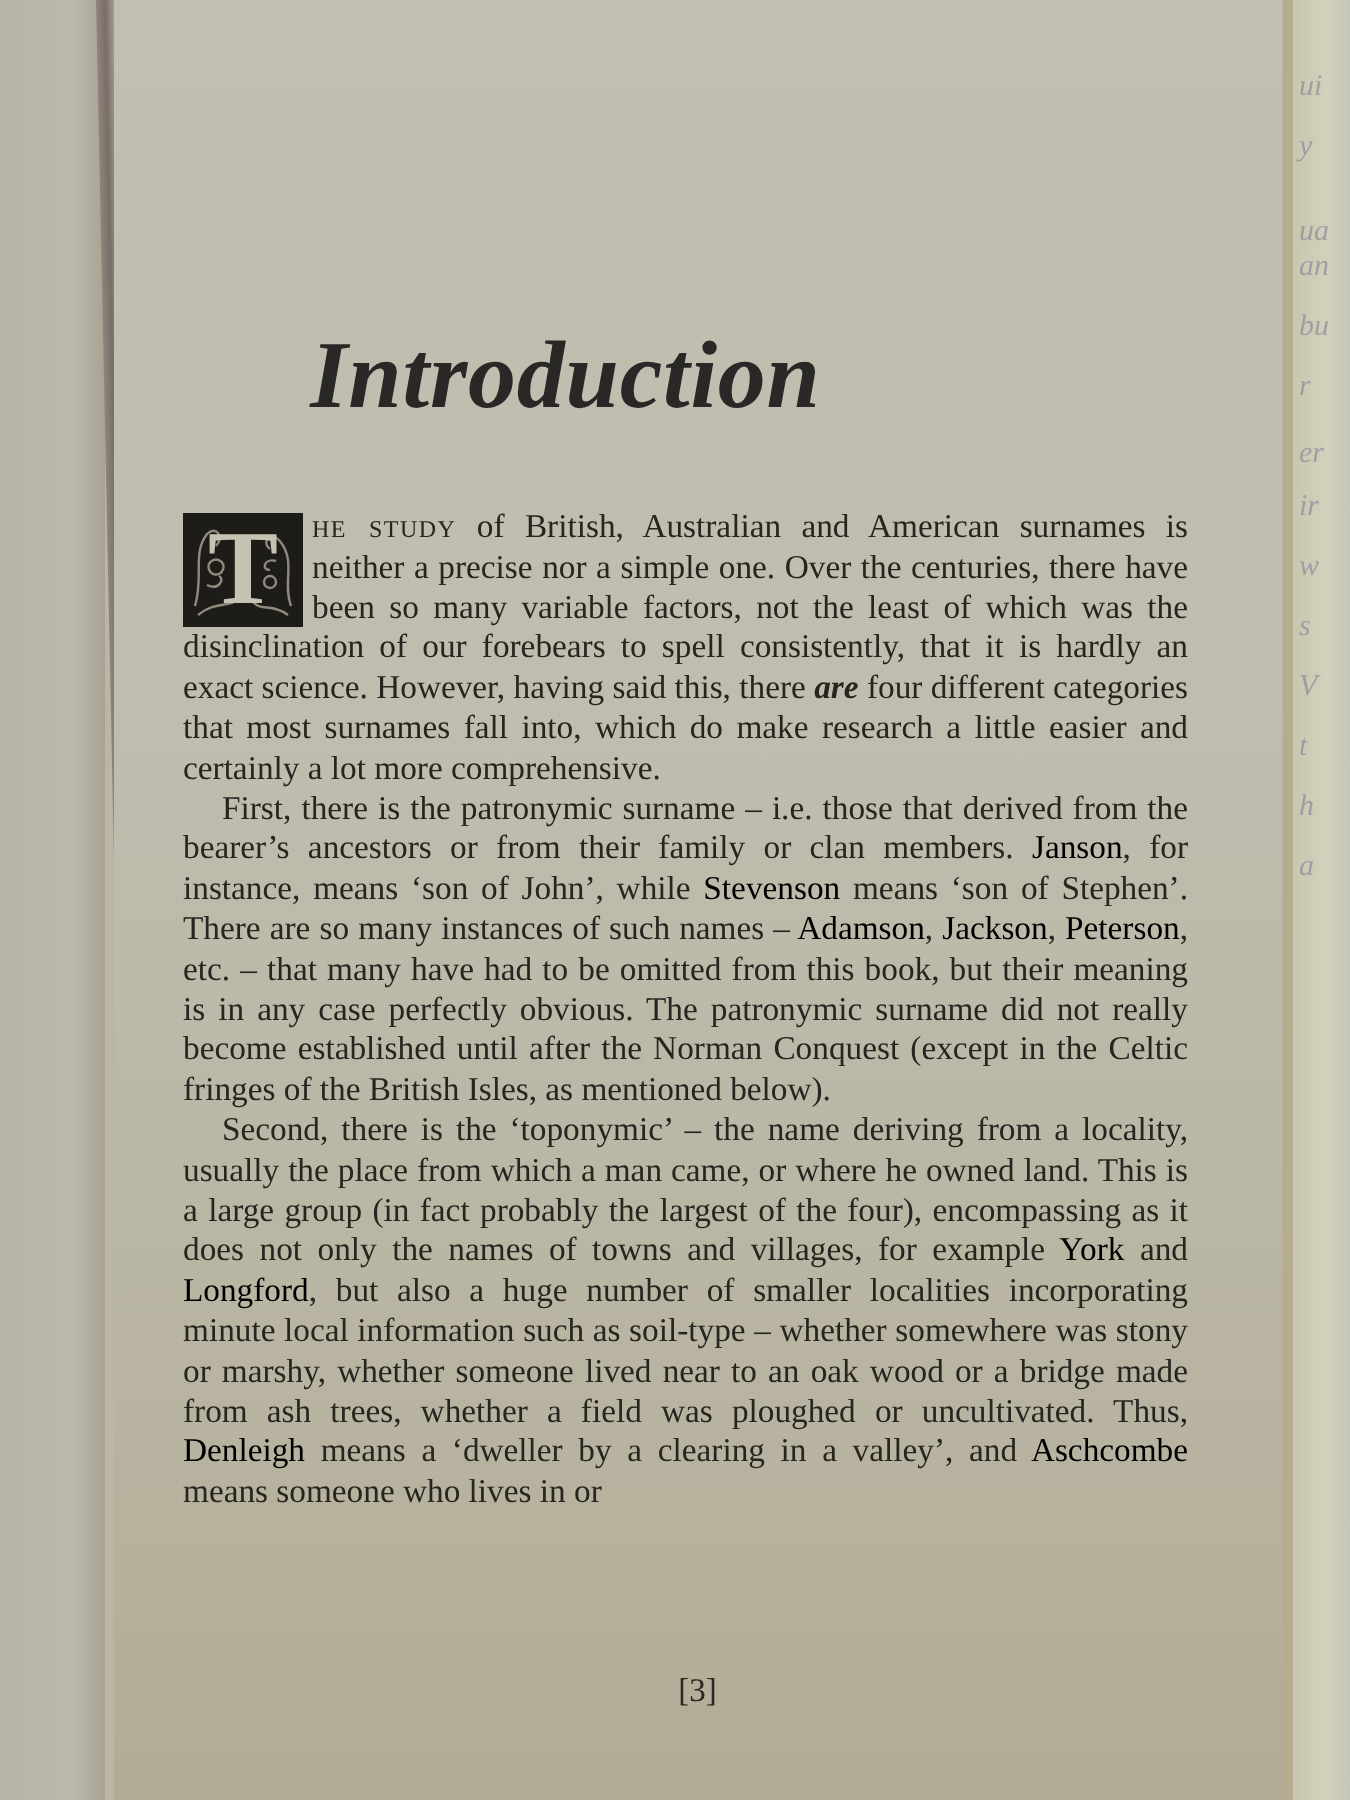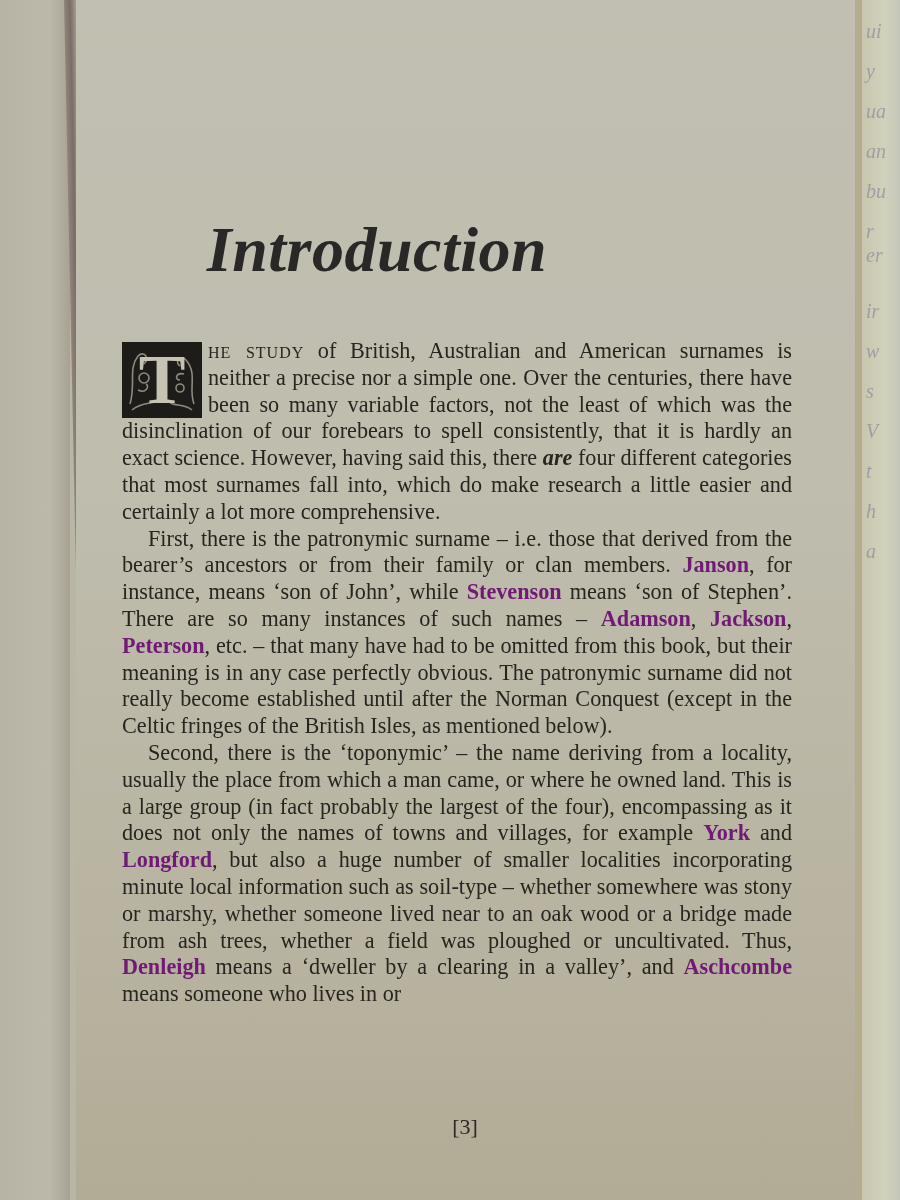--- a/index.html
+++ b/index.html
@@ -46,20 +46,21 @@
       width: 38px; height: 1200px;
       background: linear-gradient(90deg, #c8c6ae 0%, #d2d1bc 60%, #c4c6b8 100%);
     }
     .next-page-fragment {
       position: absolute;
       left: 866px;
       font-style: italic;
       font-size: 20px;
       color: #8e8a9c;
       opacity: 0.7;
+      margin-top: 26px;
     }
     .page-title {
       position: absolute;
       left: 0; width: 724px;
       top: 170px;
       text-align: center;
       font-family: "Liberation Serif", "DejaVu Serif", serif;
       font-style: italic;
       font-size: 64px;
       color: #2a2826;
@@ -107,21 +108,21 @@
     }
     .drop-cap svg {
       position: absolute;
       left: 0; top: 0;
     }
     .small-caps {
       font-variant: small-caps;
       letter-spacing: 1px;
       margin-top: 37px;
     }
-    b { font-weight: bold; color: #701a75; }
+    b { font-weight: normal; color: #000000; }
     i { font-style: italic; font-weight: bold; }
     .page-number {
       position: absolute;
       left: 0; width: 900px;
       top: 1114px;
       text-align: center;
       font-size: 22px;
       color: #2a2826;
       padding-left: 30px;
       box-sizing: border-box;
@@ -158,24 +159,24 @@
     </span>
   <span class="small-caps">he study</span><span> of British, Australian and American surnames is neither a precise nor a simple one. Over the centuries, there have been so many variable factors, not the least of which was the disinclination of our forebears to spell consistently, that it is hardly an exact science. However, having said this, there </span><i>are</i><span> four different categories that most surnames fall into, which do make research a little easier and certainly a lot more comprehensive.</span></p>
   <p class="indent" id="p2"><span>First, there is the patronymic surname – i.e. those that derived from the bearer’s ancestors or from their family or clan members. </span><b>Janson</b><span>, for instance, means ‘son of John’, while </span><b>Stevenson</b><span> means ‘son of Stephen’. There are so many instances of such names – </span><b>Adamson</b><span>, </span><b>Jackson</b><span>, </span><b>Peterson</b><span>, etc. – that many have had to be omitted from this book, but their meaning is in any case perfectly obvious. The patronymic surname did not really become established until after the Norman Conquest (except in the Celtic fringes of the British Isles, as mentioned below).</span></p>
   <p class="indent" id="p3"><span>Second, there is the ‘toponymic’ – the name deriving from a locality, usually the place from which a man came, or where he owned land. This is a large group (in fact probably the largest of the four), encompassing as it does not only the names of towns and villages, for example </span><b>York</b><span> and </span><b>Longford</b><span>, but also a huge number of smaller localities incorporating minute local information such as soil-type – whether somewhere was stony or marshy, whether someone lived near to an oak wood or a bridge made from ash trees, whether a field was ploughed or uncultivated. Thus, </span><b>Denleigh</b><span> means a ‘dweller by a clearing in a valley’, and </span><b>Aschcombe</b><span> means someone who lives in or</span></p>
 </div>
 
 <div class="page-number">[3]</div>
 
 <span class="next-page-fragment" style="top: 20px;">ui</span>
 <span class="next-page-fragment" style="top: 60px;">y</span>
-<span class="next-page-fragment" style="top: 100px;">ua</span>
+<span class="next-page-fragment" style="top: 117px;">ua</span>
 <span class="next-page-fragment" style="top: 140px;">an</span>
 <span class="next-page-fragment" style="top: 180px;">bu</span>
 <span class="next-page-fragment" style="top: 220px;">r</span>
-<span class="next-page-fragment" style="top: 244px;">er</span>
+<span class="next-page-fragment" style="top: 265px;">er</span>
 <span class="next-page-fragment" style="top: 300px; font-family: Liberation Serif, serif;">ir</span>
 <span class="next-page-fragment" style="top: 340px;">w</span>
 <span class="next-page-fragment" style="top: 380px;">s</span>
 <span class="next-page-fragment" style="top: 420px;">V</span>
 <span class="next-page-fragment" style="top: 460px;">t</span>
 <span class="next-page-fragment" style="top: 500px;">h</span>
 <span class="next-page-fragment" style="top: 540px;">a</span>
 
 </body></html>

